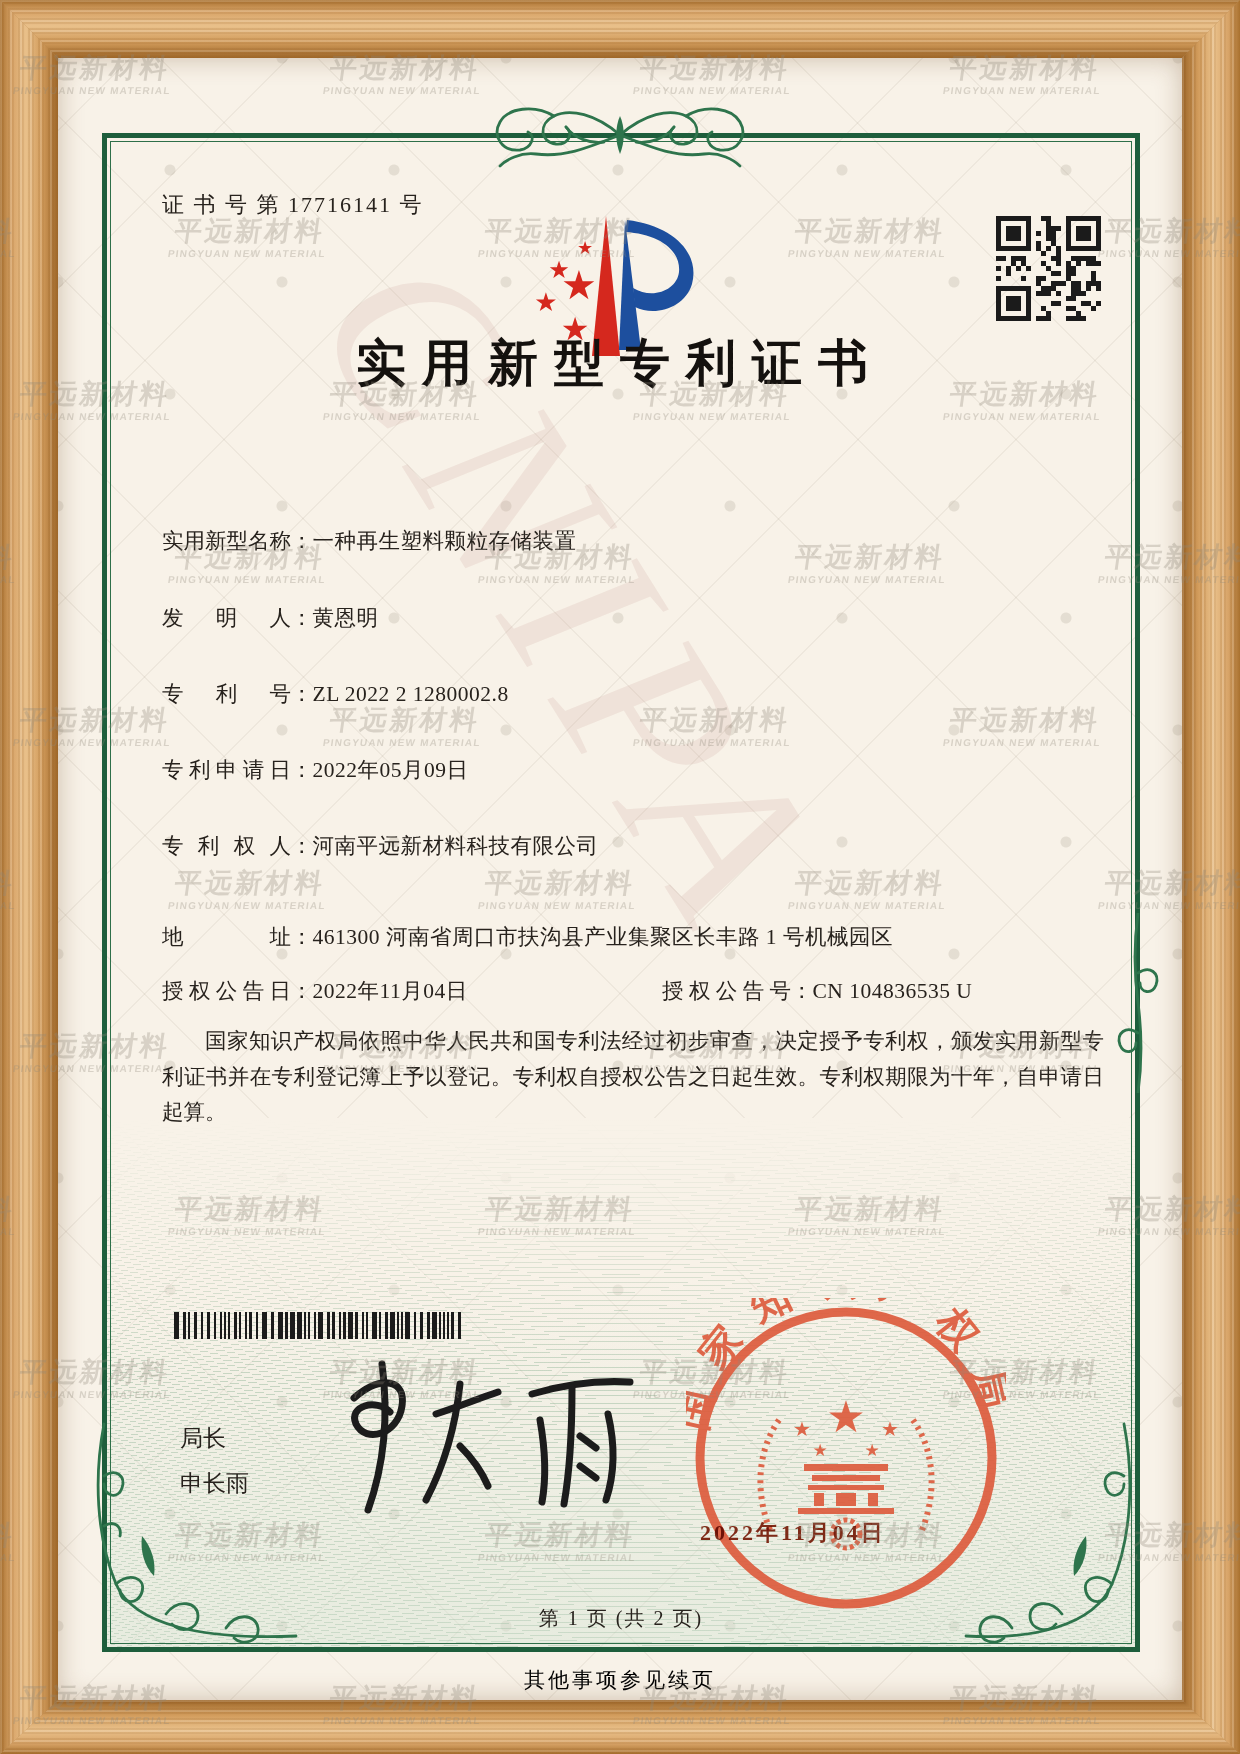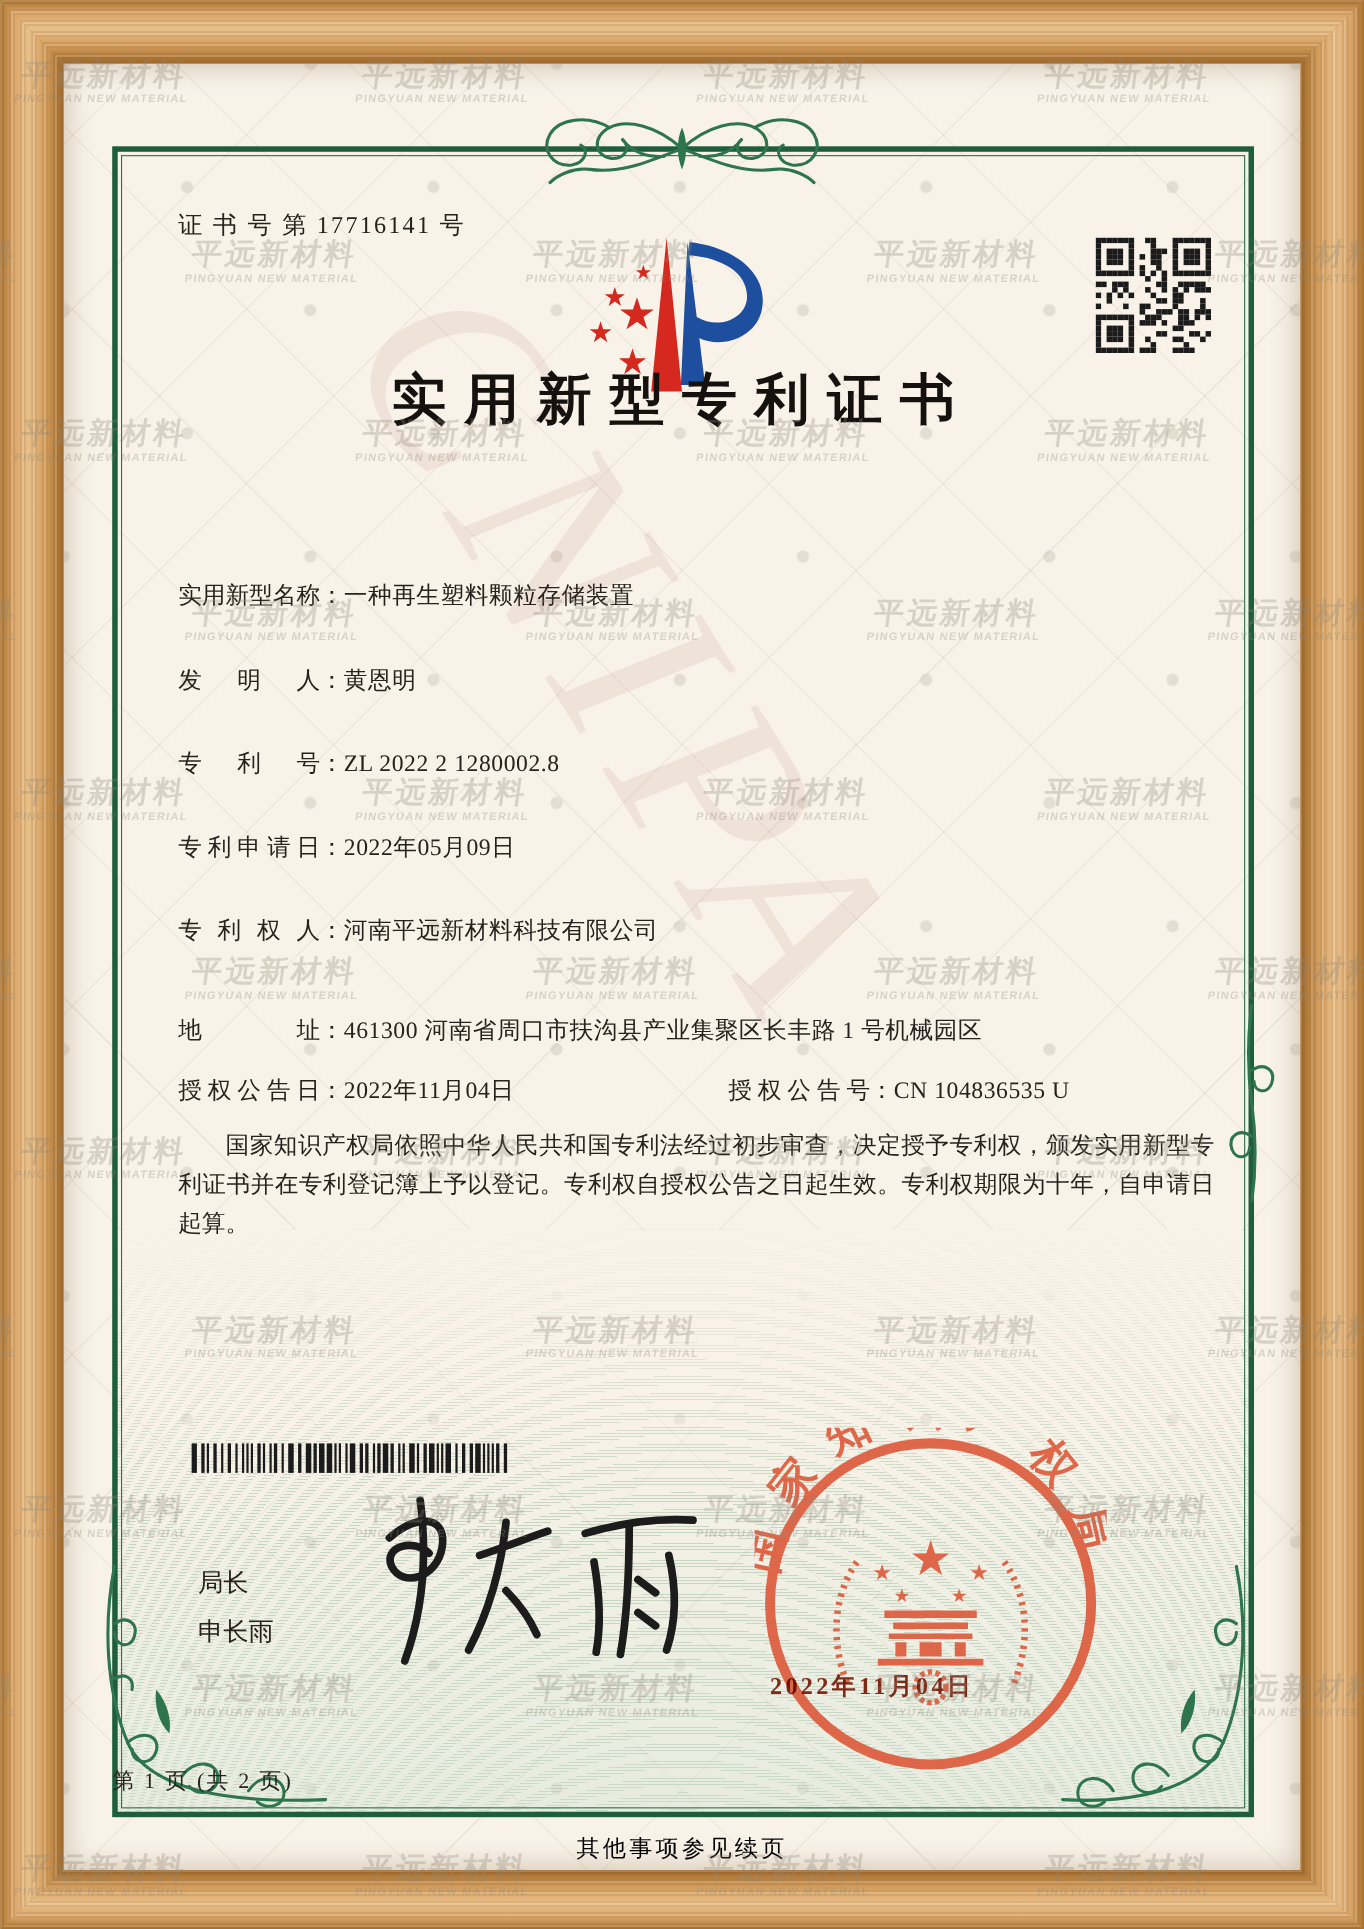--- a/index.html
+++ b/index.html
@@ -75,21 +75,21 @@
   .grant2{position:absolute;left:500px;top:0;}
   .paras{position:absolute;left:104px;top:966px;width:942px;font-size:21.5px;
     line-height:35.5px;text-align:justify;}
   .paras p{margin:0;text-indent:2em;}
   .barcode{position:absolute;left:116px;top:1254px;}
   .director{position:absolute;left:122px;top:1358px;font-size:23px;line-height:45px;}
   .signature{position:absolute;left:250px;top:1286px;z-index:22;}
   .seal{position:absolute;left:628px;top:1240px;mix-blend-mode:multiply;opacity:.92;z-index:21;}
   .seal-date{position:absolute;left:642px;top:1460px;font-size:22px;letter-spacing:3px;
     color:#7e2a17;mix-blend-mode:multiply;z-index:23;font-weight:bold;}
-  .page-footer{position:absolute;left:44px;width:1038px;top:1547px;text-align:left;
+  .page-footer{position:absolute;left:44px;width:1038px;top:1547px;text-align:center;
     font-size:20px;letter-spacing:2px;}
   .continuation{position:absolute;left:0;right:0;top:1608px;text-align:center;
     font-size:21px;letter-spacing:3px;}
 
   
   .wm-layer{position:absolute;inset:0;z-index:60;pointer-events:none;overflow:hidden;}
   .wm{position:absolute;transform:skewX(-8deg);opacity:.30;color:#8f887a;text-align:center;
       font-family:"Liberation Sans",sans-serif;white-space:nowrap;}
   .wm1{font-size:27px;font-weight:bold;letter-spacing:3px;line-height:1;}
   .wm2{font-size:10px;font-weight:bold;letter-spacing:1.2px;margin-top:3px;}

